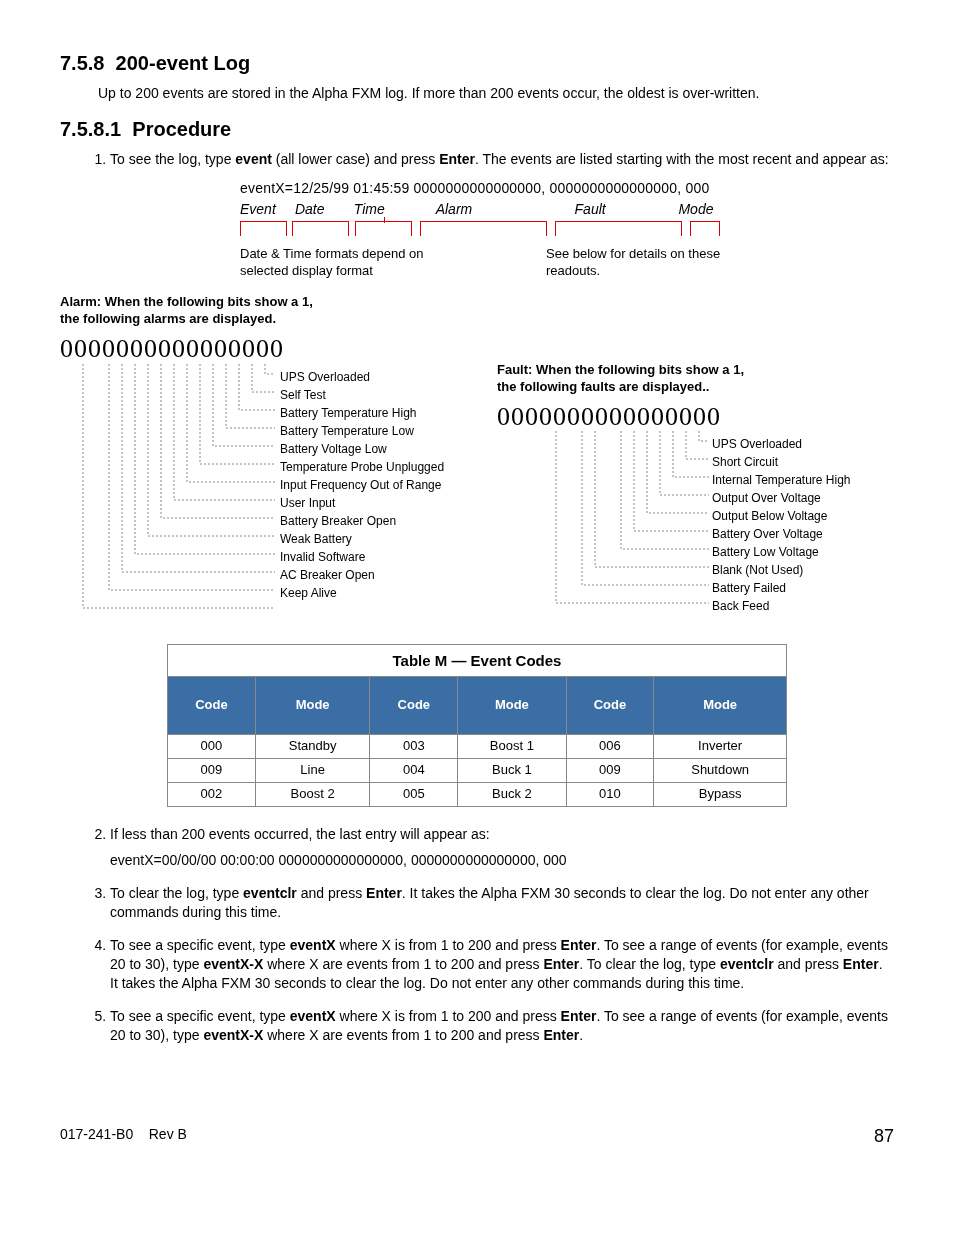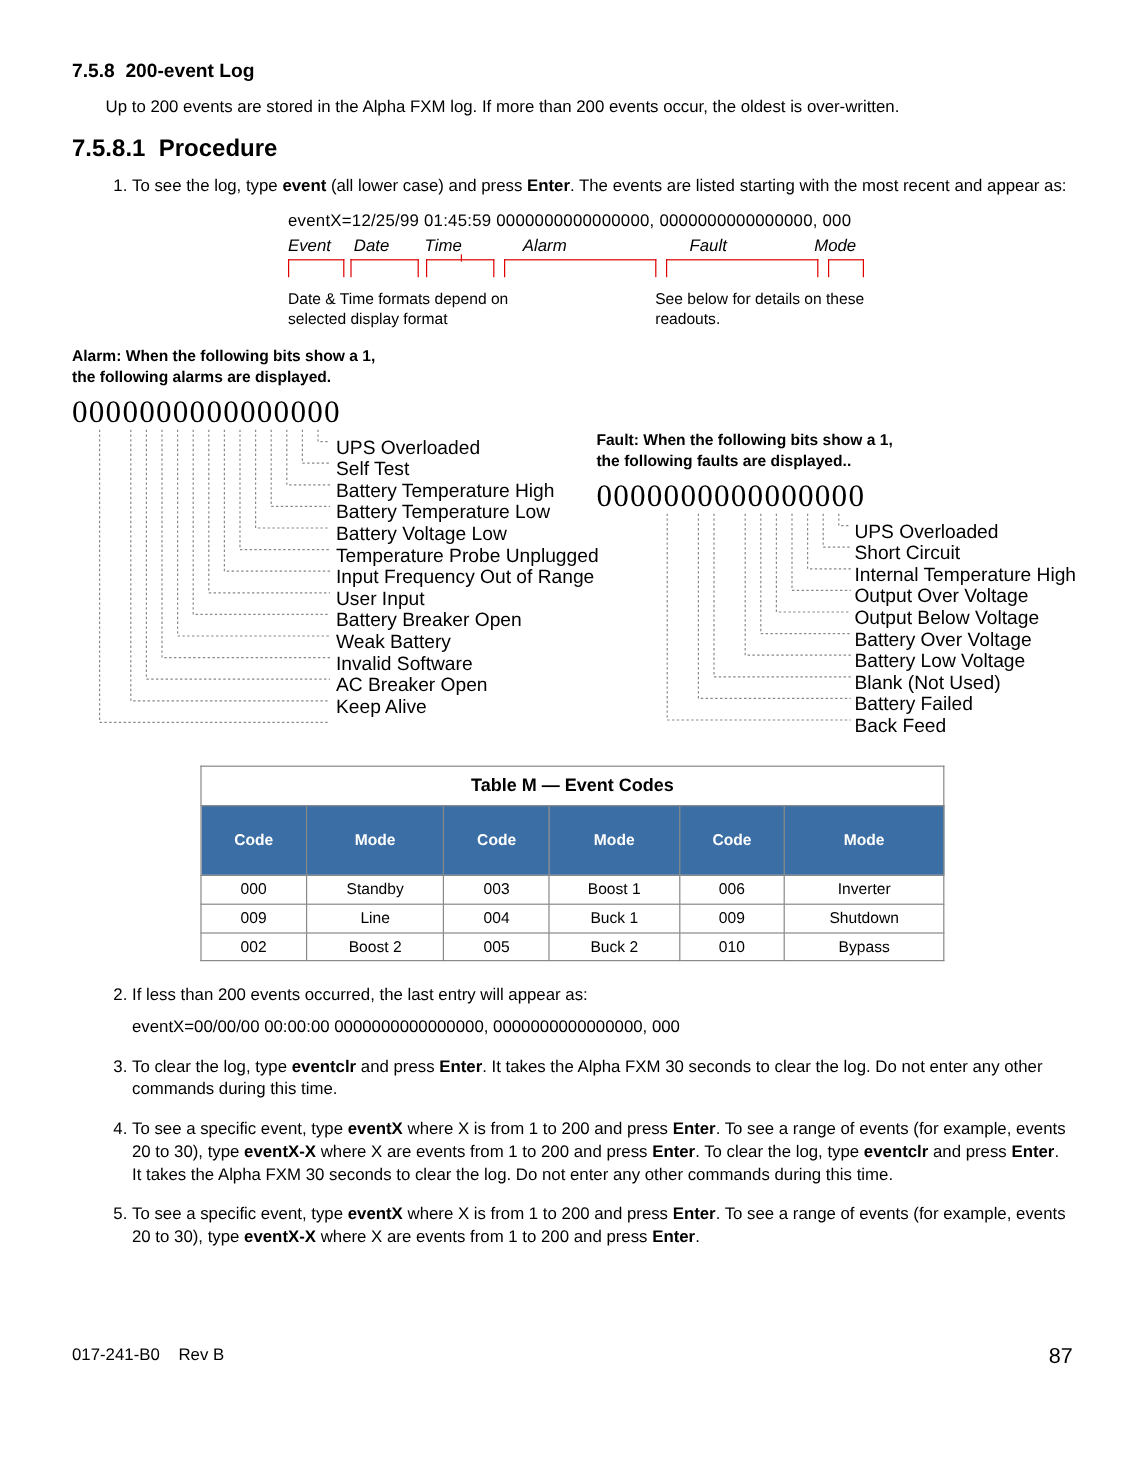--- a/index.html
+++ b/index.html
@@ -5,31 +5,31 @@
   body {
     font-family: Arial, Helvetica, sans-serif;
     font-size: 14px;
     color: #000;
     margin: 0;
     padding: 40px 60px 30px 60px;
     width: 834px;
     line-height: 1.3;
   }
   h3 {
-    font-size: 16px;
+    font-size: 20px;
     font-weight: bold;
     margin: 10px 0 8px 0;
   }
   h4 {
     font-size: 20px;
     font-weight: bold;
     margin: 14px 0 8px 0;
   }
   .intro {
-    margin-left: 28px;
+    margin-left: 38px;
     margin-bottom: 6px;
   }
   ol {
     margin: 4px 0 10px 28px;
     padding-left: 22px;
   }
   ol li {
     margin-bottom: 14px;
     line-height: 1.35;
   }
@@ -70,21 +70,21 @@
     font-size: 13px;
   }
   .small-note {
     font-size: 13px;
     margin: 10px 0 4px 0;
     line-height: 1.3;
     font-weight: bold;
   }
   .bits-section {
     display: flex;
-    align-items: flex-end;
+    align-items: flex-start;
     gap: 40px;
     margin: 4px 0 20px 0;
   }
   .bits-col {
     flex: 1;
   }
   .bits-digits {
     font-family: "Times New Roman", serif;
     font-size: 26px;
     letter-spacing: 1px;
@@ -97,21 +97,21 @@
   }
   .bits-row {
     position: relative;
     height: 18px;
   }
   .bits-label {
     position: absolute;
     left: 200px;
     top: 0;
     white-space: nowrap;
-    font-size: 16px;
+    font-size: 12px;
   }
   table.codes {
     border-collapse: collapse;
     margin: 10px auto 18px auto;
     width: 620px;
     font-size: 13px;
   }
   table.codes caption {
     font-weight: bold;
     font-size: 15px;

